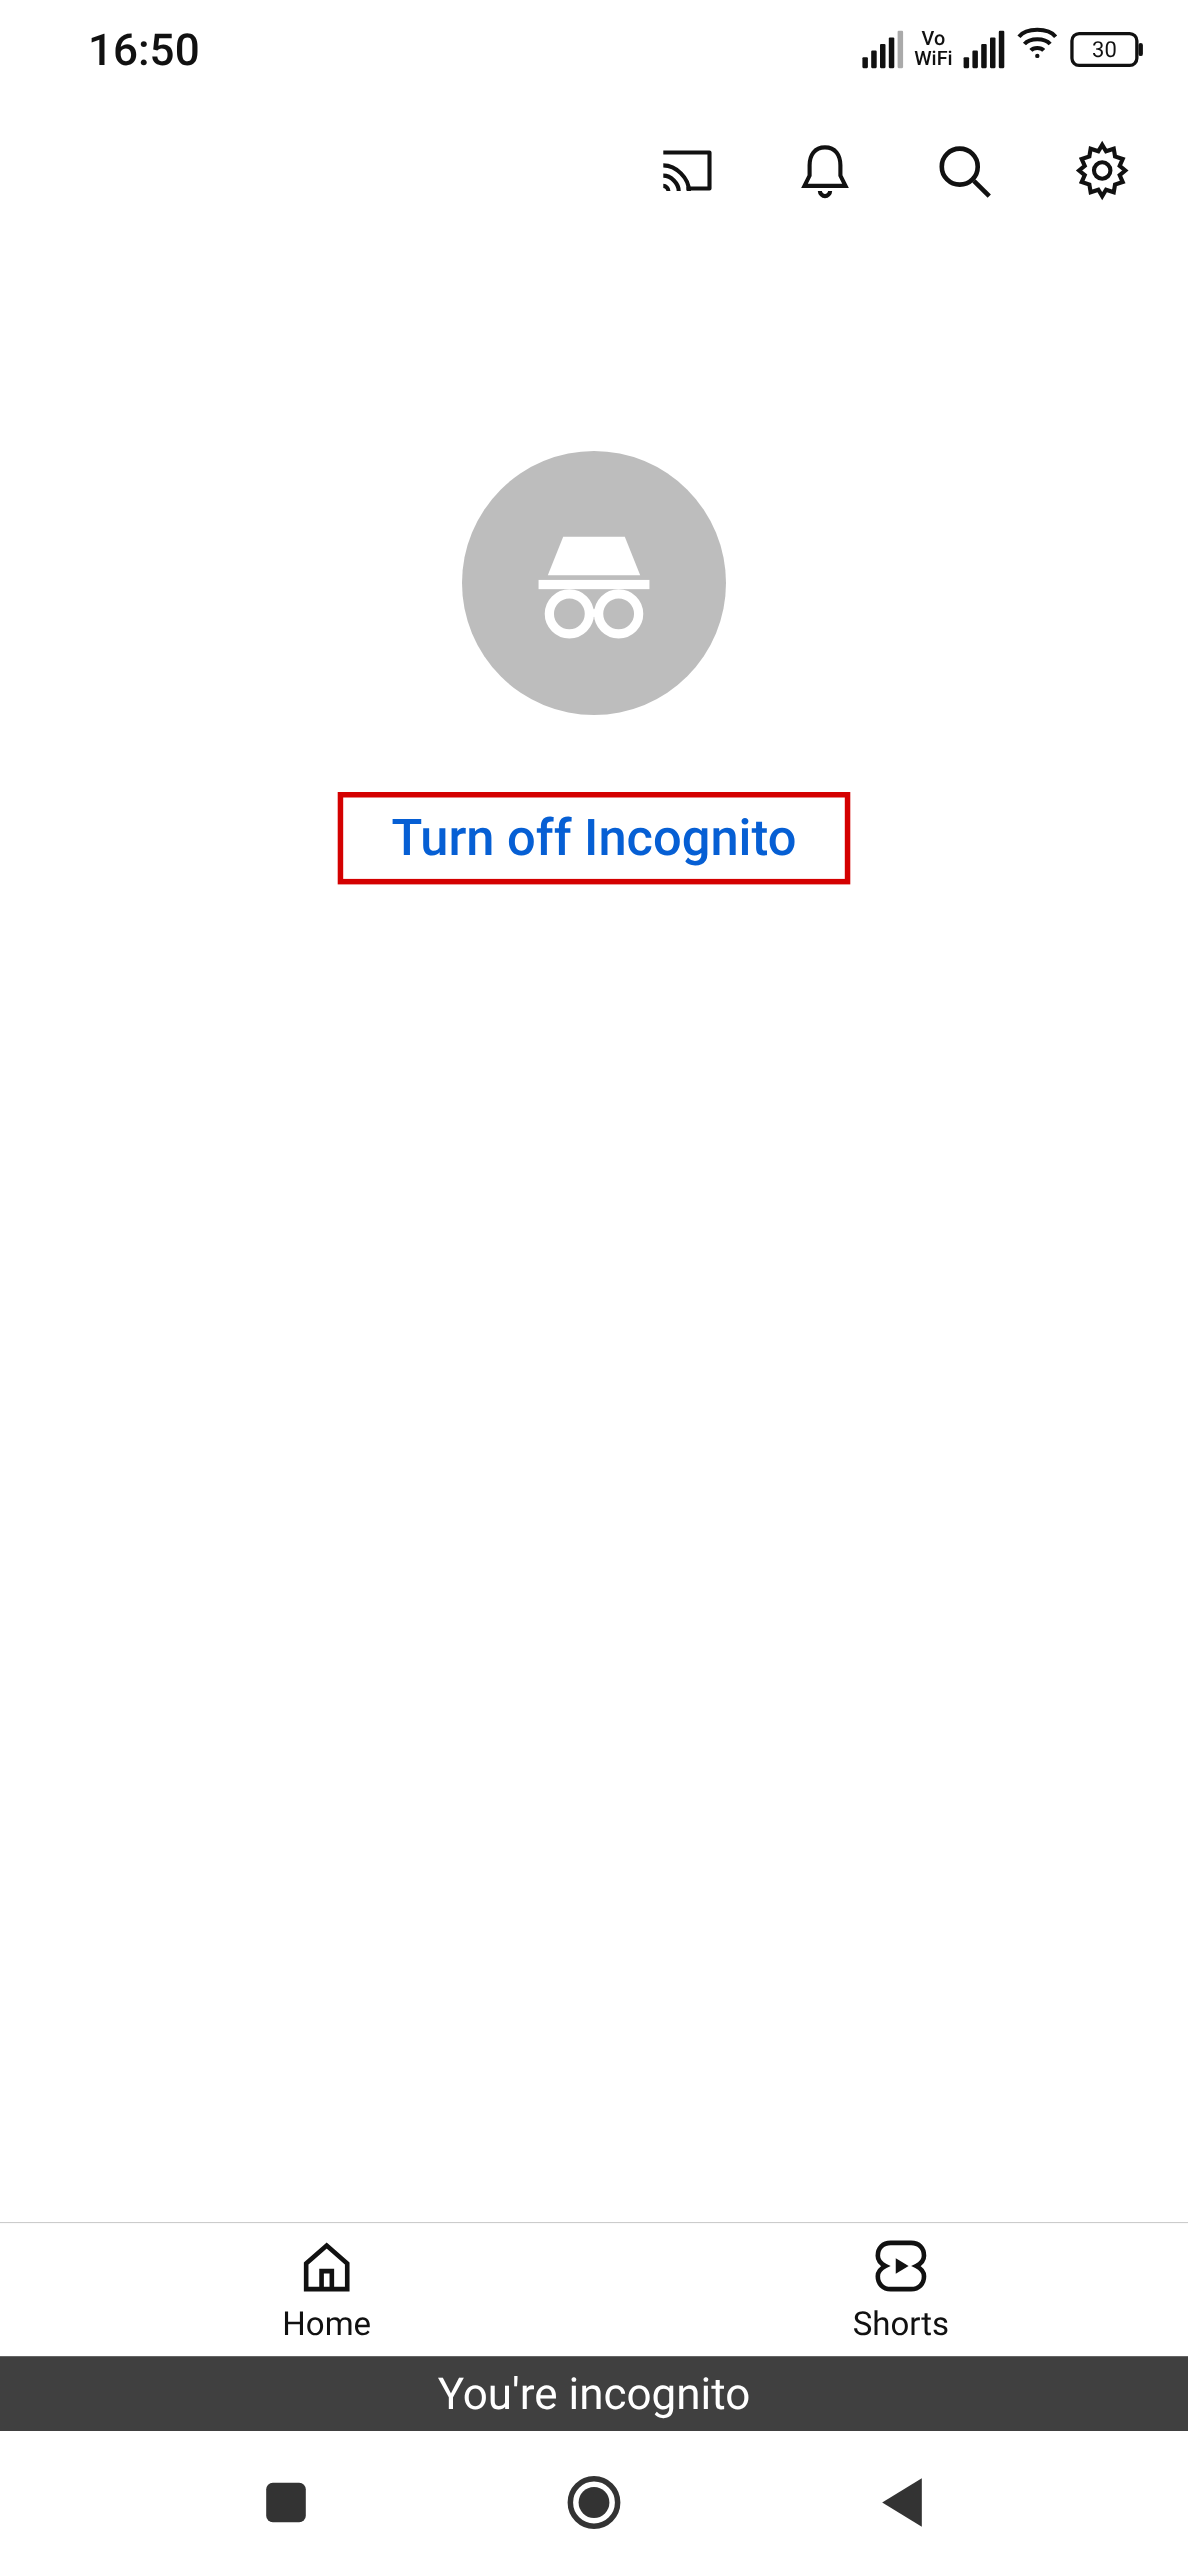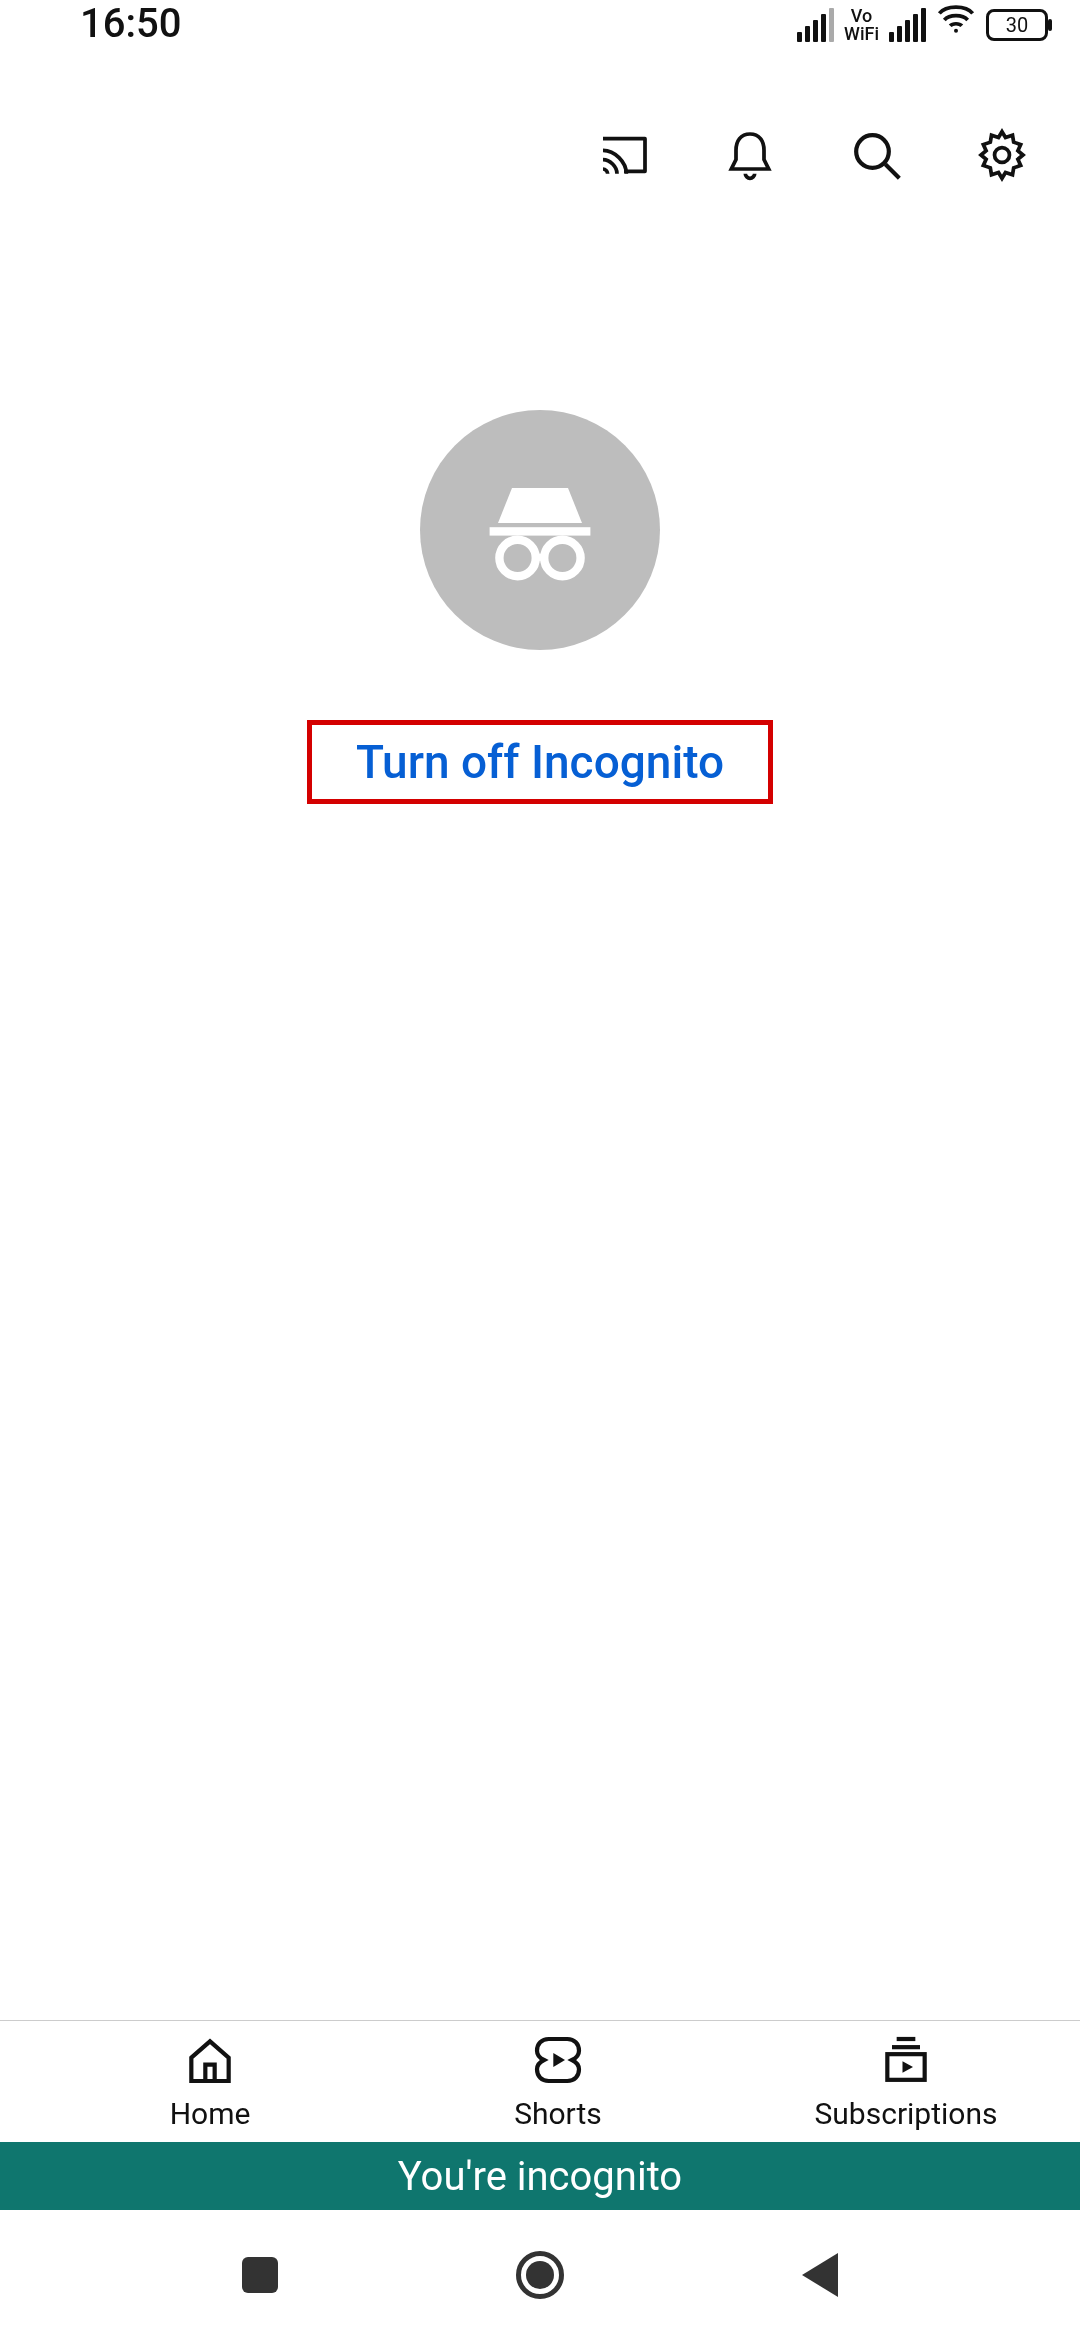--- a/index.html
+++ b/index.html
@@ -11,22 +11,22 @@
     display: flex;
     flex-direction: column;
     position: relative;
     overflow: hidden;
   }
   
   .status-bar {
     height: 90px;
     display: flex;
     justify-content: space-between;
-    align-items: flex-start;
-    padding: 0 32px 0 80px;
+    align-items: center;
+    padding: 0 45px 0 80px;
     font-size: 40px;
     color: #111;
   }
   .status-left { font-weight: 500; }
   .status-right {
     display: flex;
     align-items: center;
     gap: 10px;
   }
   .signal-bars {
@@ -131,21 +131,21 @@
     display:flex;
     flex-direction:column;
     align-items:center;
     justify-content:center;
     gap:8px;
   }
   .bottom-nav .tab svg{width:56px;height:56px;}
   .bottom-nav .tab .label{font-size:30px;color:#111;}
   .bottom-nav .tab.active svg circle.bg{fill:#000;}
   .incog-banner{
-    background:#0f766e;
+    background:#404040;
     color:#fff;
     text-align:center;
     font-size:40px;
     height:68px;
     display:flex;align-items:center;justify-content:center;
   }
   
   .sys-nav{
     height:130px;
     display:flex;
@@ -249,29 +249,20 @@
     </svg>
     <span class="label">Home</span>
   </div>
   <div class="tab">
     <svg viewBox="0 0 24 24" fill="none" stroke="#111" stroke-width="1.8">
       <path d="M8 3 C5 3 3 5 3 8 C3 10 4 11 6 12 C4 13 3 14 3 16 C3 19 5 21 8 21 L16 21 C19 21 21 19 21 16 C21 14 20 13 18 12 C20 11 21 10 21 8 C21 5 19 3 16 3 Z"></path>
       <path d="M10 9 L15 12 L10 15 Z" fill="#111" stroke="none"></path>
     </svg>
     <span class="label">Shorts</span>
   </div>
-  <div class="tab">
-    <svg viewBox="0 0 24 24" fill="none" stroke="#111" stroke-width="1.8">
-      <line x1="8" y1="3" x2="16" y2="3"></line>
-      <line x1="6" y1="6.5" x2="18" y2="6.5"></line>
-      <rect x="4" y="9.5" width="16" height="11"></rect>
-      <path d="M10.5 12.5 L15 15 L10.5 17.5 Z" fill="#111" stroke="none"></path>
-    </svg>
-    <span class="label">Subscriptions</span>
-  </div>
 </div>
 
 <div class="incog-banner">You're incognito</div>
 
 <div class="sys-nav">
   <div class="sbtn">
       <div class="sq"></div>
     </div>
   <div class="sbtn">
       <div class="circ-outer">

